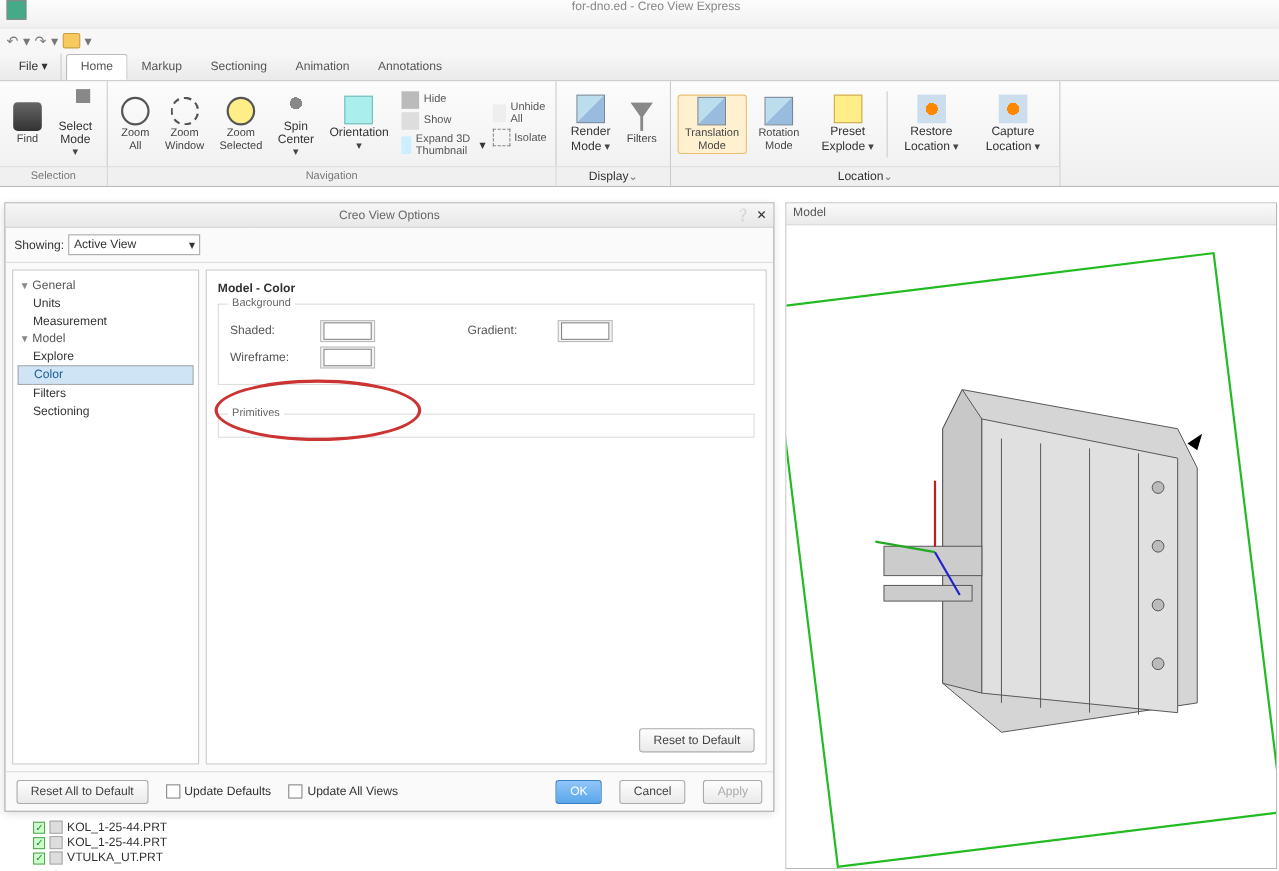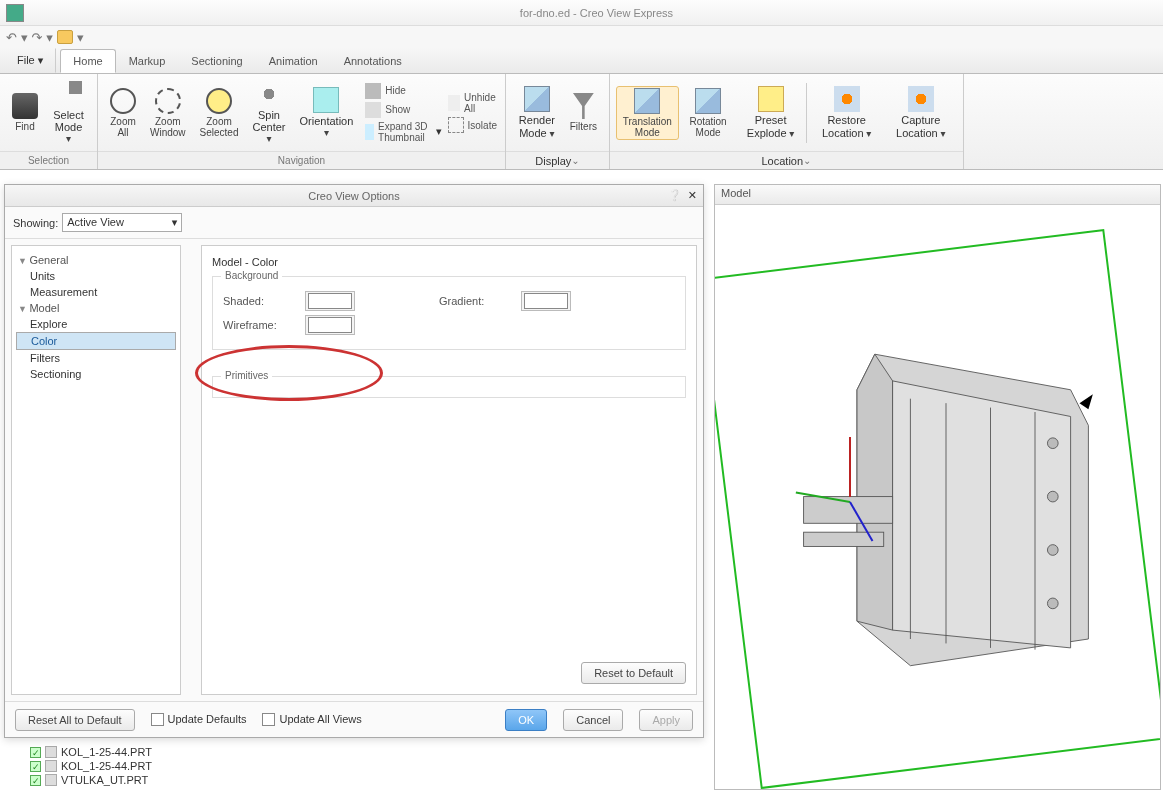--- a/index.html
+++ b/index.html
@@ -1,17 +1,17 @@
 <!DOCTYPE html>
 <html><head>
 <meta charset="utf-8">
 <style>
 *{box-sizing:border-box;margin:0;padding:0;font-family:Arial,sans-serif;font-size:11px;color:#333}
 body{width:1163px;height:792px;background:#fff;overflow:hidden;position:relative}
-.titlebar{height:26px;background:linear-gradient(#fdfdfd,#f0f0f0);display:flex;align-items:center;border-bottom:1px solid #ddd}
+.titlebar{height:26px;background:linear-gradient(#fdfdfd,#f0f0f0);display:flex;align-items:flex-start;border-bottom:1px solid #ddd}
 .tb-icon{width:18px;height:18px;margin:0 6px;background:#4a8;border:1px solid #888}
 .tb-title{flex:1;text-align:center;color:#888}
 .qat{height:22px;background:#f7f7f7;display:flex;align-items:center;gap:4px;padding:0 6px}
 .qat span{color:#777;font-size:13px}
 .qat .folder{width:16px;height:14px;background:#f8c95f;border:1px solid #c9a040;border-radius:2px}
 .tabbar{height:26px;background:linear-gradient(#f7f7f7,#eaeaea);display:flex;align-items:flex-end;padding:0 4px;border-bottom:1px solid #bbb}
 .tab{padding:5px 12px;border:1px solid transparent;color:#555;cursor:pointer}
 .tab.file{color:#3b6fb5;border-right:1px solid #ccc;margin-right:4px}
 .tab.active{background:#fff;border:1px solid #bbb;border-bottom-color:#fff;border-radius:3px 3px 0 0}
 .ribbon{height:96px;background:linear-gradient(#fcfcfc,#efefef);display:flex;border-bottom:1px solid #bbb}
@@ -35,28 +35,28 @@
 .icn-cube{background:linear-gradient(135deg,#bde 50%,#9bd 50%);border:1px solid #789}
 .icn-funnel{clip-path:polygon(10% 0,90% 0,55% 50%,55% 100%,45% 100%,45% 50%);background:#888}
 .icn-loc{background:radial-gradient(circle,#f80 30%,transparent 30%),#cde}
 .sep{width:4px}
 .dlg{position:absolute;top:184px;left:4px;width:700px;height:554px;background:#fafafa;border:1px solid #aaa;box-shadow:0 2px 8px rgba(0,0,0,.15);display:flex;flex-direction:column;z-index:10}
 .dlg-title{height:22px;background:linear-gradient(#f6f6f6,#e8e8e8);display:flex;align-items:center;justify-content:center;border-bottom:1px solid #ccc;position:relative}
 .dlg-title .dt{color:#666}
 .dlg-title .hx{position:absolute;right:6px;display:flex;gap:6px;color:#888}
 .showing-row{height:32px;display:flex;align-items:center;gap:4px;padding:0 8px;border-bottom:1px solid #ddd}
 .sel{border:1px solid #aaa;background:#fff;padding:2px 4px;min-width:120px}
-.dlg-body{flex:1;display:flex;padding:6px;gap:20px}
+.dlg-body{flex:1;display:flex;padding:6px;gap:6px}
 .tree{width:170px;border:1px solid #ccc;background:#fff;padding:6px 4px}
 .tnode{padding:2px 2px 2px 14px;cursor:pointer}
 .tnode.top{padding-left:2px;color:#555}
 .tnode.top::before{content:"▼ ";color:#888;font-size:9px}
 .tnode.sel{background:#cfe5f5;color:#1a5a9a}
 .opt-panel{flex:1;border:1px solid #ccc;background:#fff;padding:10px;display:flex;flex-direction:column}
-.section-title{font-weight:normal;margin-bottom:8px}
+.section-title{font-weight:bold;margin-bottom:8px}
 .fieldset{border:1px solid #ddd;padding:10px;margin-bottom:26px;position:relative}
 .fieldset .legend{position:absolute;top:-7px;left:8px;background:#fff;padding:0 4px;color:#666;font-size:10px}
 .frow{display:flex;align-items:center;gap:12px;margin:4px 0}
 .frow label{width:70px;color:#555}
 .swatch{width:44px;height:16px;border:1px solid #888;background:#fff}
 .swatch-wrap{border:1px solid #bbb;padding:1px 2px;display:inline-flex;background:#f4f4f4}
 .reset-row{margin-top:auto;display:flex;justify-content:flex-end}
 .btn{border:1px solid #aaa;background:linear-gradient(#fdfdfd,#eaeaea);padding:4px 12px;border-radius:3px;cursor:pointer;color:#444}
 .btn.primary{background:linear-gradient(#8fc6f8,#5aa6ea);border-color:#3b7fc5;color:#fff}
 .btn.disabled{color:#aaa}

